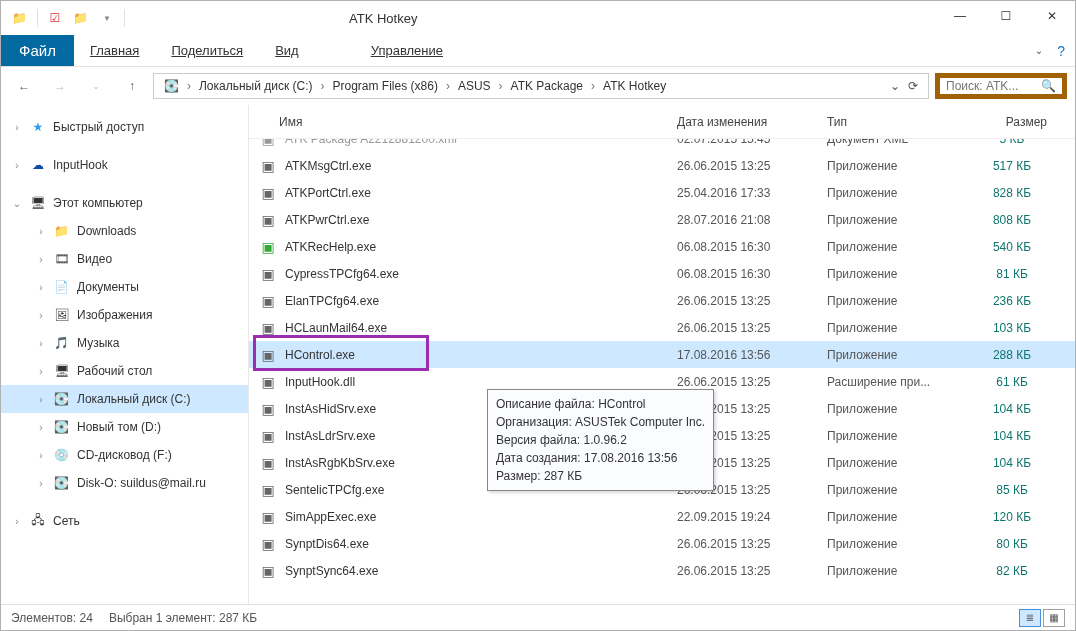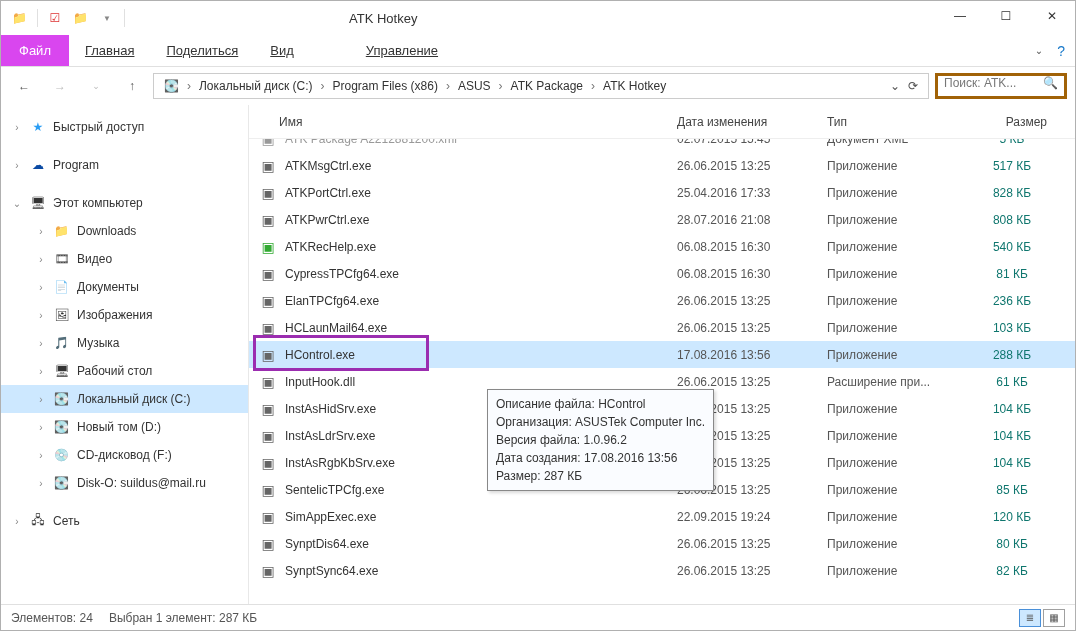--- a/index.html
+++ b/index.html
@@ -9,32 +9,32 @@
 .qat { display: flex; align-items: center; padding: 0 6px; }
 .qat .btn { width: 26px; height: 24px; display: flex; align-items: center; justify-content: center; border-radius: 2px; }
 .qat .sep { width: 1px; height: 18px; background: #e0e0e0; margin: 0 4px; }
 .contextual-tab { display: flex; align-items: center; padding: 4px 12px; background: #e9c9f0; color: #333; border: 1px solid #d9a6e3; border-bottom: none; margin: 2px 0 0 0; }
 .title-text { display: flex; align-items: center; padding: 0 14px; color: #333; font-size: 13px; }
 .spacer { flex: 1; }
 .wincontrols { display: flex; }
 .wincontrols .ctl { width: 46px; height: 30px; display: flex; align-items: center; justify-content: center; color: #333; }
 
 .ribbon { height: 32px; display: flex; align-items: stretch; border-bottom: 1px solid #e0e0e0; }
-.ribbon .file { background: #d946ef; color: #fff; padding: 10px 18px; display: flex; align-items: center; font-size: 13px; }
+.ribbon .file { background: #0369a1; color: #fff; padding: 10px 18px; display: flex; align-items: center; font-size: 15px; }
 .ribbon .tab { padding: 0 16px; display: flex; align-items: center; color: #333; font-size: 13px; text-decoration: underline; }
 .ribbon-right { margin-left: auto; display: flex; align-items: center; padding-right: 10px; gap: 14px; color: #555; }
 
 .addrbar { height: 38px; display: flex; align-items: center; padding: 0 8px; gap: 6px; }
 .nav-btn { width: 30px; height: 28px; display: flex; align-items: center; justify-content: center; color: #555; }
 .nav-btn.disabled { color: #bbb; }
 .breadcrumb { flex: 1; height: 26px; border: 1px solid #ccc; display: flex; align-items: center; padding: 0 4px; min-width: 0; }
 .breadcrumb .crumb { padding: 0 6px; height: 100%; display: flex; align-items: center; white-space: nowrap; color: #333; }
 .breadcrumb .chev { color: #777; padding: 0 2px; }
 .breadcrumb .end { margin-left: auto; display: flex; align-items: center; gap: 8px; padding-right: 6px; color: #555;}
-.searchbox { width: 132px; height: 26px; border: 3px solid #a16207; display: flex; padding: 0 6px; color: #777; overflow: hidden; }
+.searchbox { width: 132px; height: 26px; border: 5px solid #a16207; display: flex; align-items: center; padding: 0 6px; color: #777; overflow: hidden; }
 
 .body { flex: 1; display: flex; min-height: 0; }
 .tree { width: 248px; border-right: 1px solid #e8e8e8; overflow: auto; padding-top: 8px; }
 .tree .item { display: flex; align-items: center; height: 28px; padding-left: 10px; color: #333; gap: 6px; white-space: nowrap; }
 .tree .item.sub { padding-left: 34px; }
 .tree .item .exp { width: 12px; color: #888; font-size: 10px; display: flex; justify-content: center; }
 .tree .item.selected { background: #cde8ff; }
 .tree .item .ico { width: 18px; display: flex; justify-content: center; }
 .content { flex: 1; display: flex; flex-direction: column; min-width: 0; position: relative; }
 .columns { height: 34px; display: flex; align-items: center; border-bottom: 1px solid #eee; color: #444; padding-right: 18px; }
@@ -131,21 +131,21 @@
   <div class="tree">
     <div class="item">
       <span class="exp">›</span>
       <span class="ico star-ico">★</span>
       <span>Быстрый доступ</span>
     </div>
     <div style="height:10px"></div>
     <div class="item">
       <span class="exp">›</span>
       <span class="ico" style="color:#0a4aa3">☁</span>
-      <span>Program</span>
+      <span>InputHook</span>
     </div>
     <div style="height:10px"></div>
     <div class="item">
       <span class="exp">⌄</span>
       <span class="ico">🖥</span>
       <span>Этот компьютер</span>
     </div>
     <div id="tree-items">
         <div class="item sub">
           <span class="exp">›</span>

